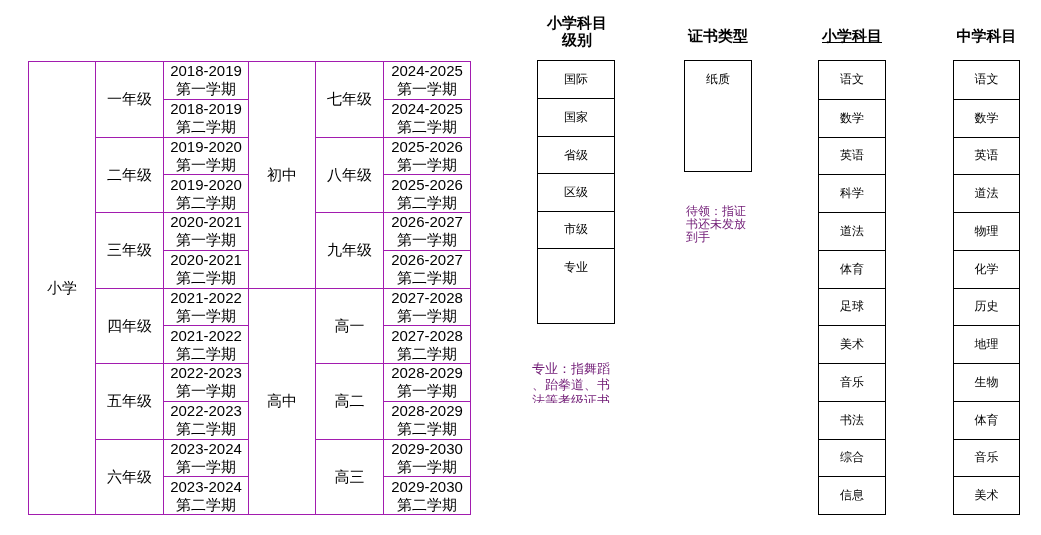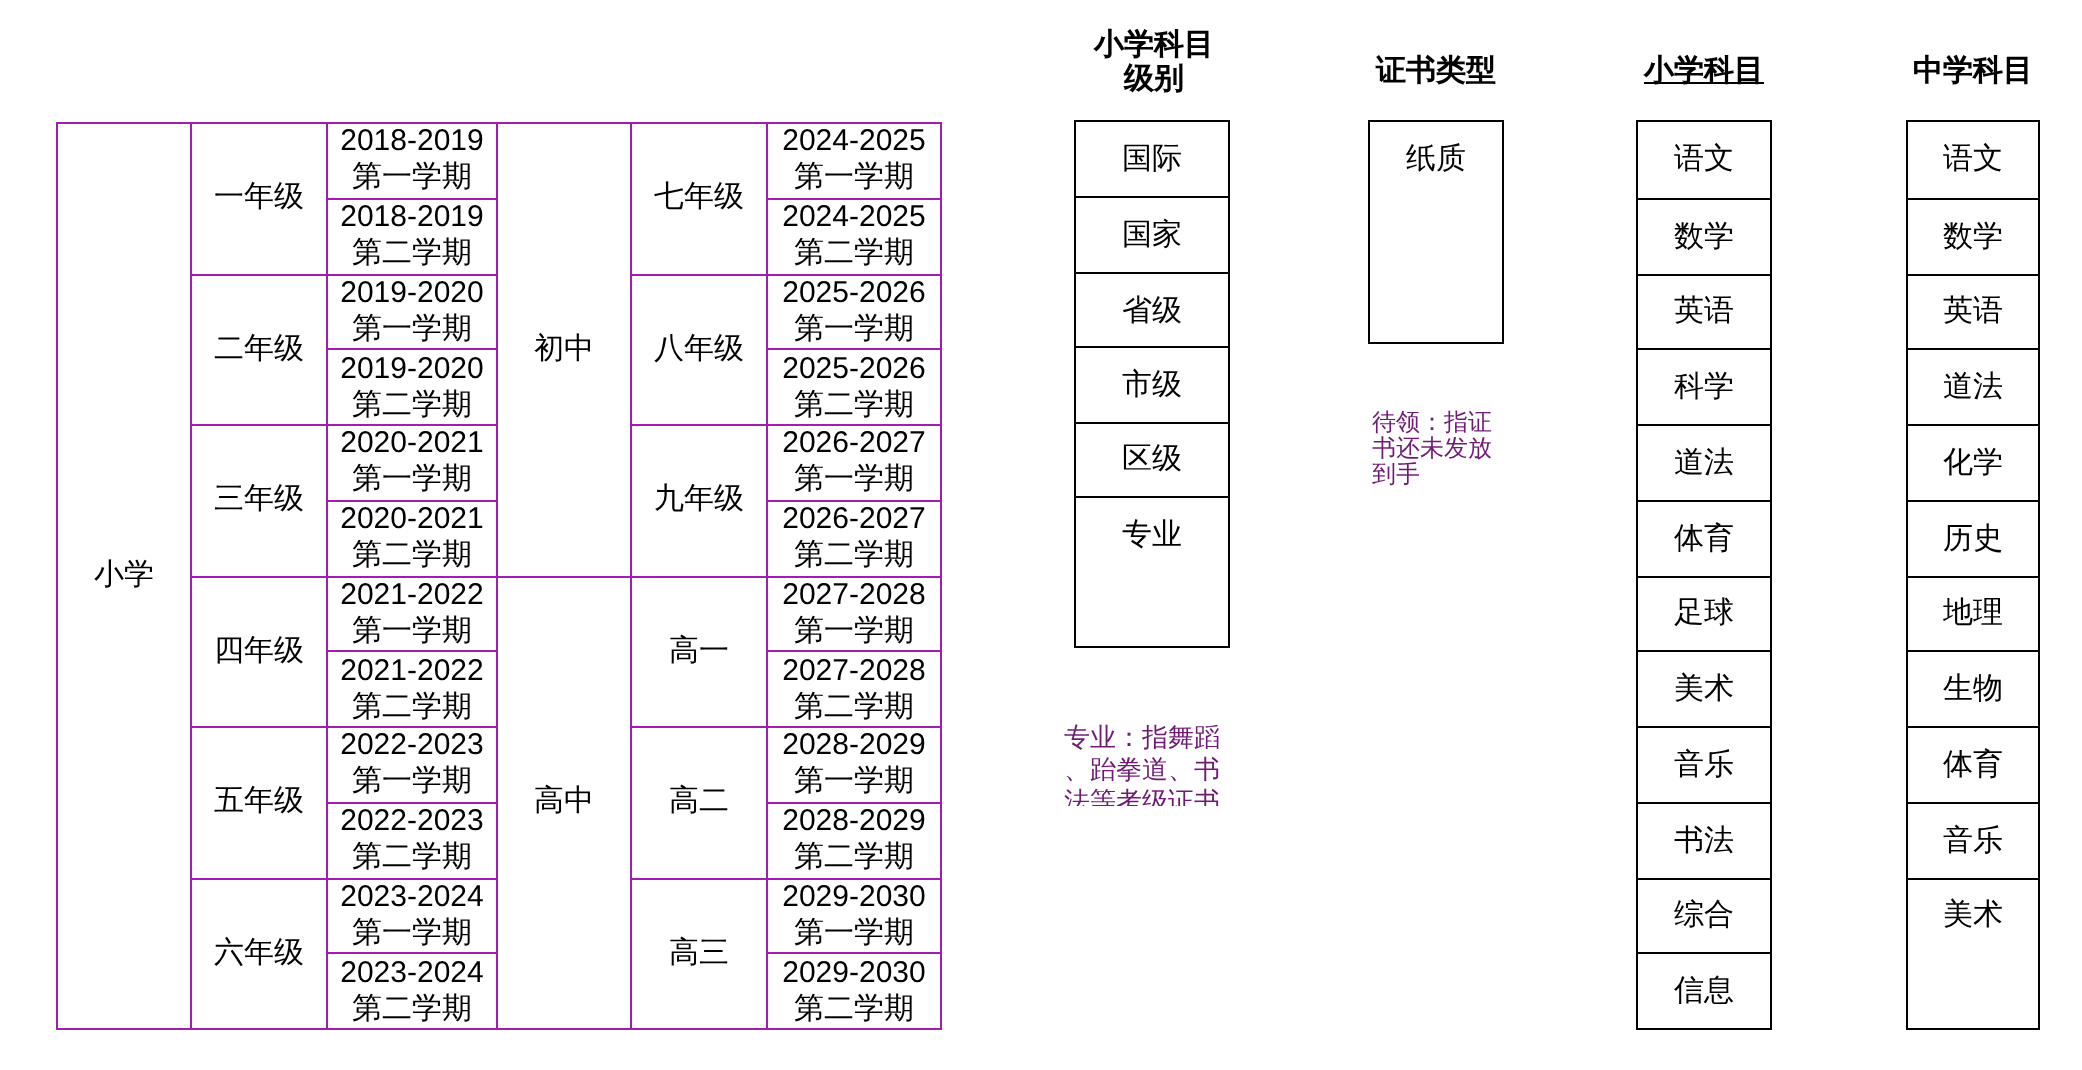--- a/index.html
+++ b/index.html
@@ -22,21 +22,21 @@
     font-size:15px; padding:0; line-height:18px; overflow:hidden;
   }
   td.sem { white-space:pre-line; }
   
   .vlist {
     position:absolute; display:grid; box-sizing:border-box;
     border:1px solid #000; background:#fff;
   }
   .vlist .cell {
     display:flex; align-items:center; justify-content:center;
-    font-size:15px; border-top:1px solid #000; overflow:hidden;text-align:right;
+    font-size:12px; border-top:1px solid #000; overflow:hidden;text-align:right;
   }
   .vlist .cell:first-child { border-top:none; }
   .vlist-award { left:537px; top:60px; width:78px; height:264px; grid-template-rows:repeat(7,1fr); }
   .vlist-cert  { left:684px; top:60px; width:68px; height:112px; grid-template-rows:repeat(3,1fr); }
   .vlist-psub  { left:818px; top:60px; width:68px; height:455px; grid-template-rows:repeat(12,1fr); }
   .vlist-ssub  { left:953px; top:60px; width:67px; height:455px; grid-template-rows:repeat(12,1fr); }
   
   .note { position:absolute; white-space:pre-line; color:#701a75; }
   .note-cert  { left:686px; top:205px; width:66px; font-size:12px; line-height:13px; }
   .note-award { left:532px; top:361px; width:86px; height:42px; font-size:13px; line-height:16px; overflow:hidden; }
@@ -152,22 +152,22 @@
       </tr>
     </tbody>
   </table>
 
   <div class="title title-award">小学科目
 级别</div>
   <div class="vlist vlist-award">
     <div class="cell">国际</div>
     <div class="cell">国家</div>
     <div class="cell">省级</div>
+    <div class="cell">区级</div>
     <div class="cell">市级</div>
-    <div class="cell">区级</div>
     <div class="cell">专业</div>
   </div>
   <div class="note note-award">专业：指舞蹈
 、跆拳道、书
 法等考级证书</div>
 
   <div class="title title-cert">证书类型</div>
   <div class="vlist vlist-cert">
     <div class="cell">纸质</div>
   </div>
@@ -190,20 +190,21 @@
     <div class="cell">综合</div>
     <div class="cell">信息</div>
   </div>
 
   <div class="title title-ssub">中学科目</div>
   <div class="vlist vlist-ssub">
     <div class="cell">语文</div>
     <div class="cell">数学</div>
     <div class="cell">英语</div>
     <div class="cell">道法</div>
+    <div class="cell">物理</div>
     <div class="cell">化学</div>
     <div class="cell">历史</div>
     <div class="cell">地理</div>
     <div class="cell">生物</div>
     <div class="cell">体育</div>
     <div class="cell">音乐</div>
     <div class="cell">美术</div>
   </div>
 
 </div>

